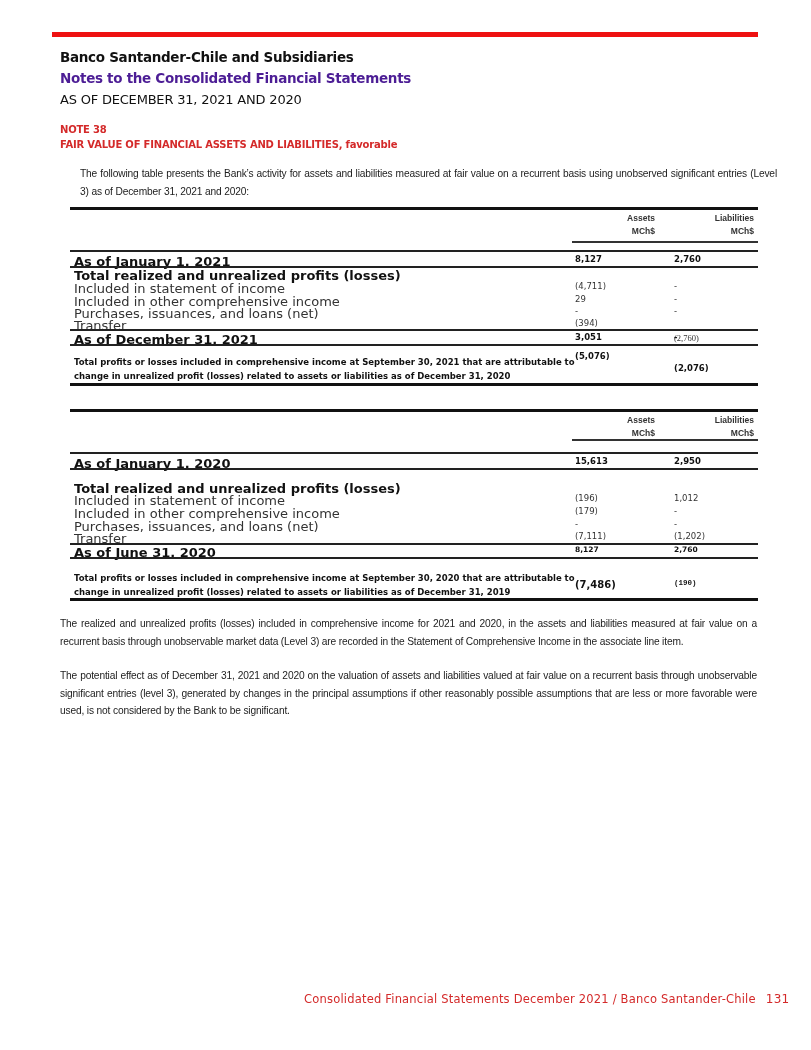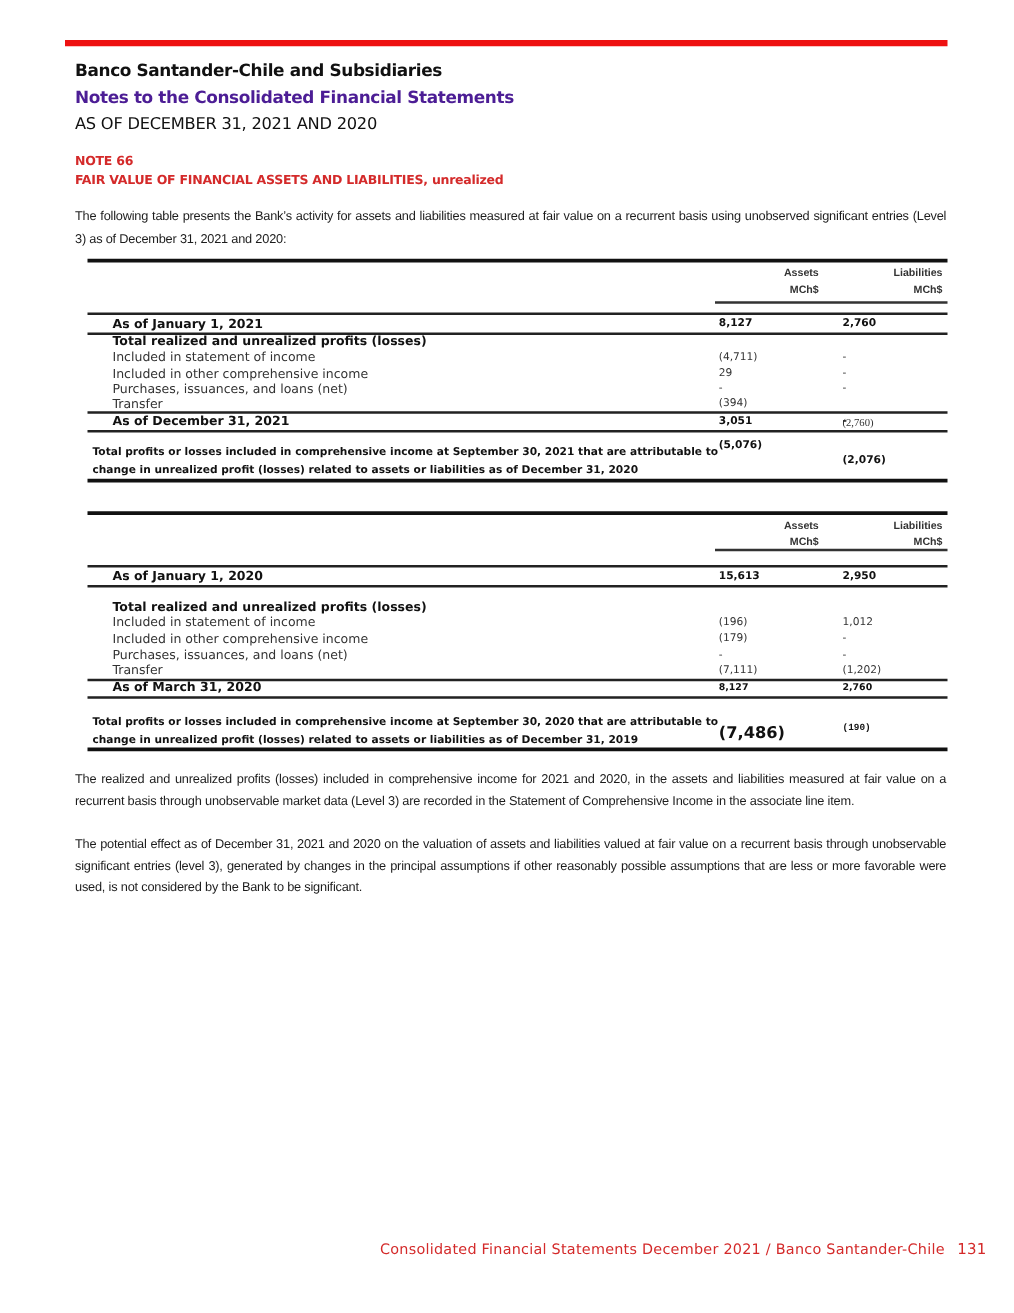--- a/index.html
+++ b/index.html
@@ -9,51 +9,51 @@
   .red-bar { position: absolute; left: 52px; top: 32px; width: 706px; height: 5px; background: #ee1111; }
 
   .hdr-company { position: absolute; left: 60px; top: 49px; font-size: 13.5px; font-weight: bold; color: #111; letter-spacing: -0.3px; }
   .hdr-notes { position: absolute; left: 60px; top: 70px; font-size: 13.5px; font-weight: bold; color: #4c1d95; letter-spacing: -0.3px; }
   .hdr-asof { position: absolute; left: 60px; top: 92px; font-size: 13px; color: #111; letter-spacing: -0.2px; }
 
   .note-num { position: absolute; left: 60px; top: 124px; font-size: 10px; font-weight: bold; color: #d42a2a; letter-spacing: -0.2px; }
   .note-title { position: absolute; left: 60px; top: 139px; font-size: 10px; font-weight: bold; color: #d42a2a; letter-spacing: -0.2px; }
 
   .para { position: absolute; left: 60px; width: 697px; font-size: 10.2px; line-height: 17.5px; color: #1c1c1c; text-align: justify; font-family: "Liberation Sans", sans-serif; letter-spacing: -0.15px; }
-  .intro { top: 165px; }
+  .intro { top: 165px; margin-left: 20px; }
   .para1 { top: 615px; }
   .para2 { top: 667px; }
 
   .tbl { position: absolute; left: 70px; width: 688px; }
   .t-thick { position: absolute; left: 0; width: 688px; height: 3px; background: #111; }
   .t-line { position: absolute; left: 0; width: 688px; height: 1.5px; background: #222; }
   .t-colline { position: absolute; height: 1.5px; background: #333; }
   .colhdr { position: absolute; font-size: 8.5px; font-weight: bold; color: #333; text-align: right; line-height: 13px; font-family: "Liberation Sans", sans-serif; }
-  .row-label { position: absolute; left: 20px; font-size: 10px; color: #333; white-space: nowrap; }
+  .row-label { position: absolute; left: 4px; font-size: 13px; color: #333; white-space: nowrap; }
   .row-label.bold { font-weight: bold; color: #111; }
   .cell { position: absolute; font-size: 8.5px; color: #333; width: 80px; }
   .cell.bold { font-weight: bold; color: #111; }
   .c-assets { left: 505px; }
   .c-liab { left: 604px; }
   .total-label { position: absolute; left: 4px; font-size: 8.5px; font-weight: bold; color: #111; line-height: 14px; }
 
   .footer { position: absolute; left: 304px; top: 992px; font-size: 11.5px; color: #d42a2a; letter-spacing: 0.2px; white-space: nowrap; }
   .footer .page { color: #d42a2a; margin-left: 10px; font-size: 12px; }
 </style>
 </head>
 <body>
 
 <div class="red-bar"></div>
 
 <div class="hdr-company">Banco Santander-Chile and Subsidiaries</div>
 <div class="hdr-notes">Notes to the Consolidated Financial Statements</div>
 <div class="hdr-asof">AS OF DECEMBER 31, 2021 AND 2020</div>
 
-<div class="note-num">NOTE 66</div>
-<div class="note-title">FAIR VALUE OF FINANCIAL ASSETS AND LIABILITIES, unrealized</div>
+<div class="note-num">NOTE 38</div>
+<div class="note-title">FAIR VALUE OF FINANCIAL ASSETS AND LIABILITIES, favorable</div>
 
 <div class="para intro">The following table presents the Bank’s activity for assets and liabilities measured at fair value on a recurrent basis using unobserved significant entries (Level 3) as of December 31, 2021 and 2020:</div>
 
 <div class="tbl" style="top:207px; height:180px;">
   <div class="t-thick" style="top:0;"></div>
   <div class="colhdr" style="left:505px; width:80px; top:5px;">
     <div>Assets</div>
     <div>MCh$</div>
   </div>
   <div class="colhdr" style="left:586px; width:98px; top:5px;">
@@ -131,30 +131,30 @@
 
   <div class="row-label" style="top:110px;">Purchases, issuances, and loans (net)</div>
   <div class="cell c-assets" style="top:110px;">-</div>
   <div class="cell c-liab" style="top:110px;">-</div>
 
   <div class="row-label" style="top:122px;">Transfer</div>
   <div class="cell c-assets" style="top:122px;">(7,111)</div>
   <div class="cell c-liab" style="top:122px;">(1,202)</div>
 
   <div class="t-line" style="top:134px; height:2px;"></div>
-  <div class="row-label bold" style="top:136px;">As of March 31, 2020</div>
+  <div class="row-label bold" style="top:136px;">As of June 31, 2020</div>
   <div class="cell bold c-assets" style="top:136px; font-size:7.5px;">8,127</div>
   <div class="cell bold c-liab" style="top:136px; font-size:7.5px;">2,760</div>
   <div class="t-line" style="top:148px; height:2px;"></div>
 
   <div class="total-label" style="top:162px;">
     <div>Total profits or losses included in comprehensive income at September 30, 2020 that are attributable to</div>
     <div>change in unrealized profit (losses) related to assets or liabilities as of December 31, 2019</div>
   </div>
-  <div class="cell bold c-assets" style="top:170px; font-size:13px;">(7,486)</div>
+  <div class="cell bold c-assets" style="top:170px; font-size:10px;">(7,486)</div>
   <div class="cell bold c-liab" style="top:170px; font-size:7.5px;font-family:Liberation Mono, monospace;">(190)</div>
   <div class="t-thick" style="top:189px;"></div>
 </div>
 
 <div class="para para1">The realized and unrealized profits (losses) included in comprehensive income for 2021 and 2020, in the assets and liabilities measured at fair value on a recurrent basis through unobservable market data (Level 3) are recorded in the Statement of Comprehensive Income in the associate line item.</div>
 <div class="para para2">The potential effect as of December 31, 2021 and 2020 on the valuation of assets and liabilities valued at fair value on a recurrent basis through unobservable significant entries (level 3), generated by changes in the principal assumptions if other reasonably possible assumptions that are less or more favorable were used, is not considered by the Bank to be significant.</div>
 
 <div class="footer">
   <span>Consolidated Financial Statements December 2021 / Banco Santander-Chile</span><span class="page">131</span>
 </div>

